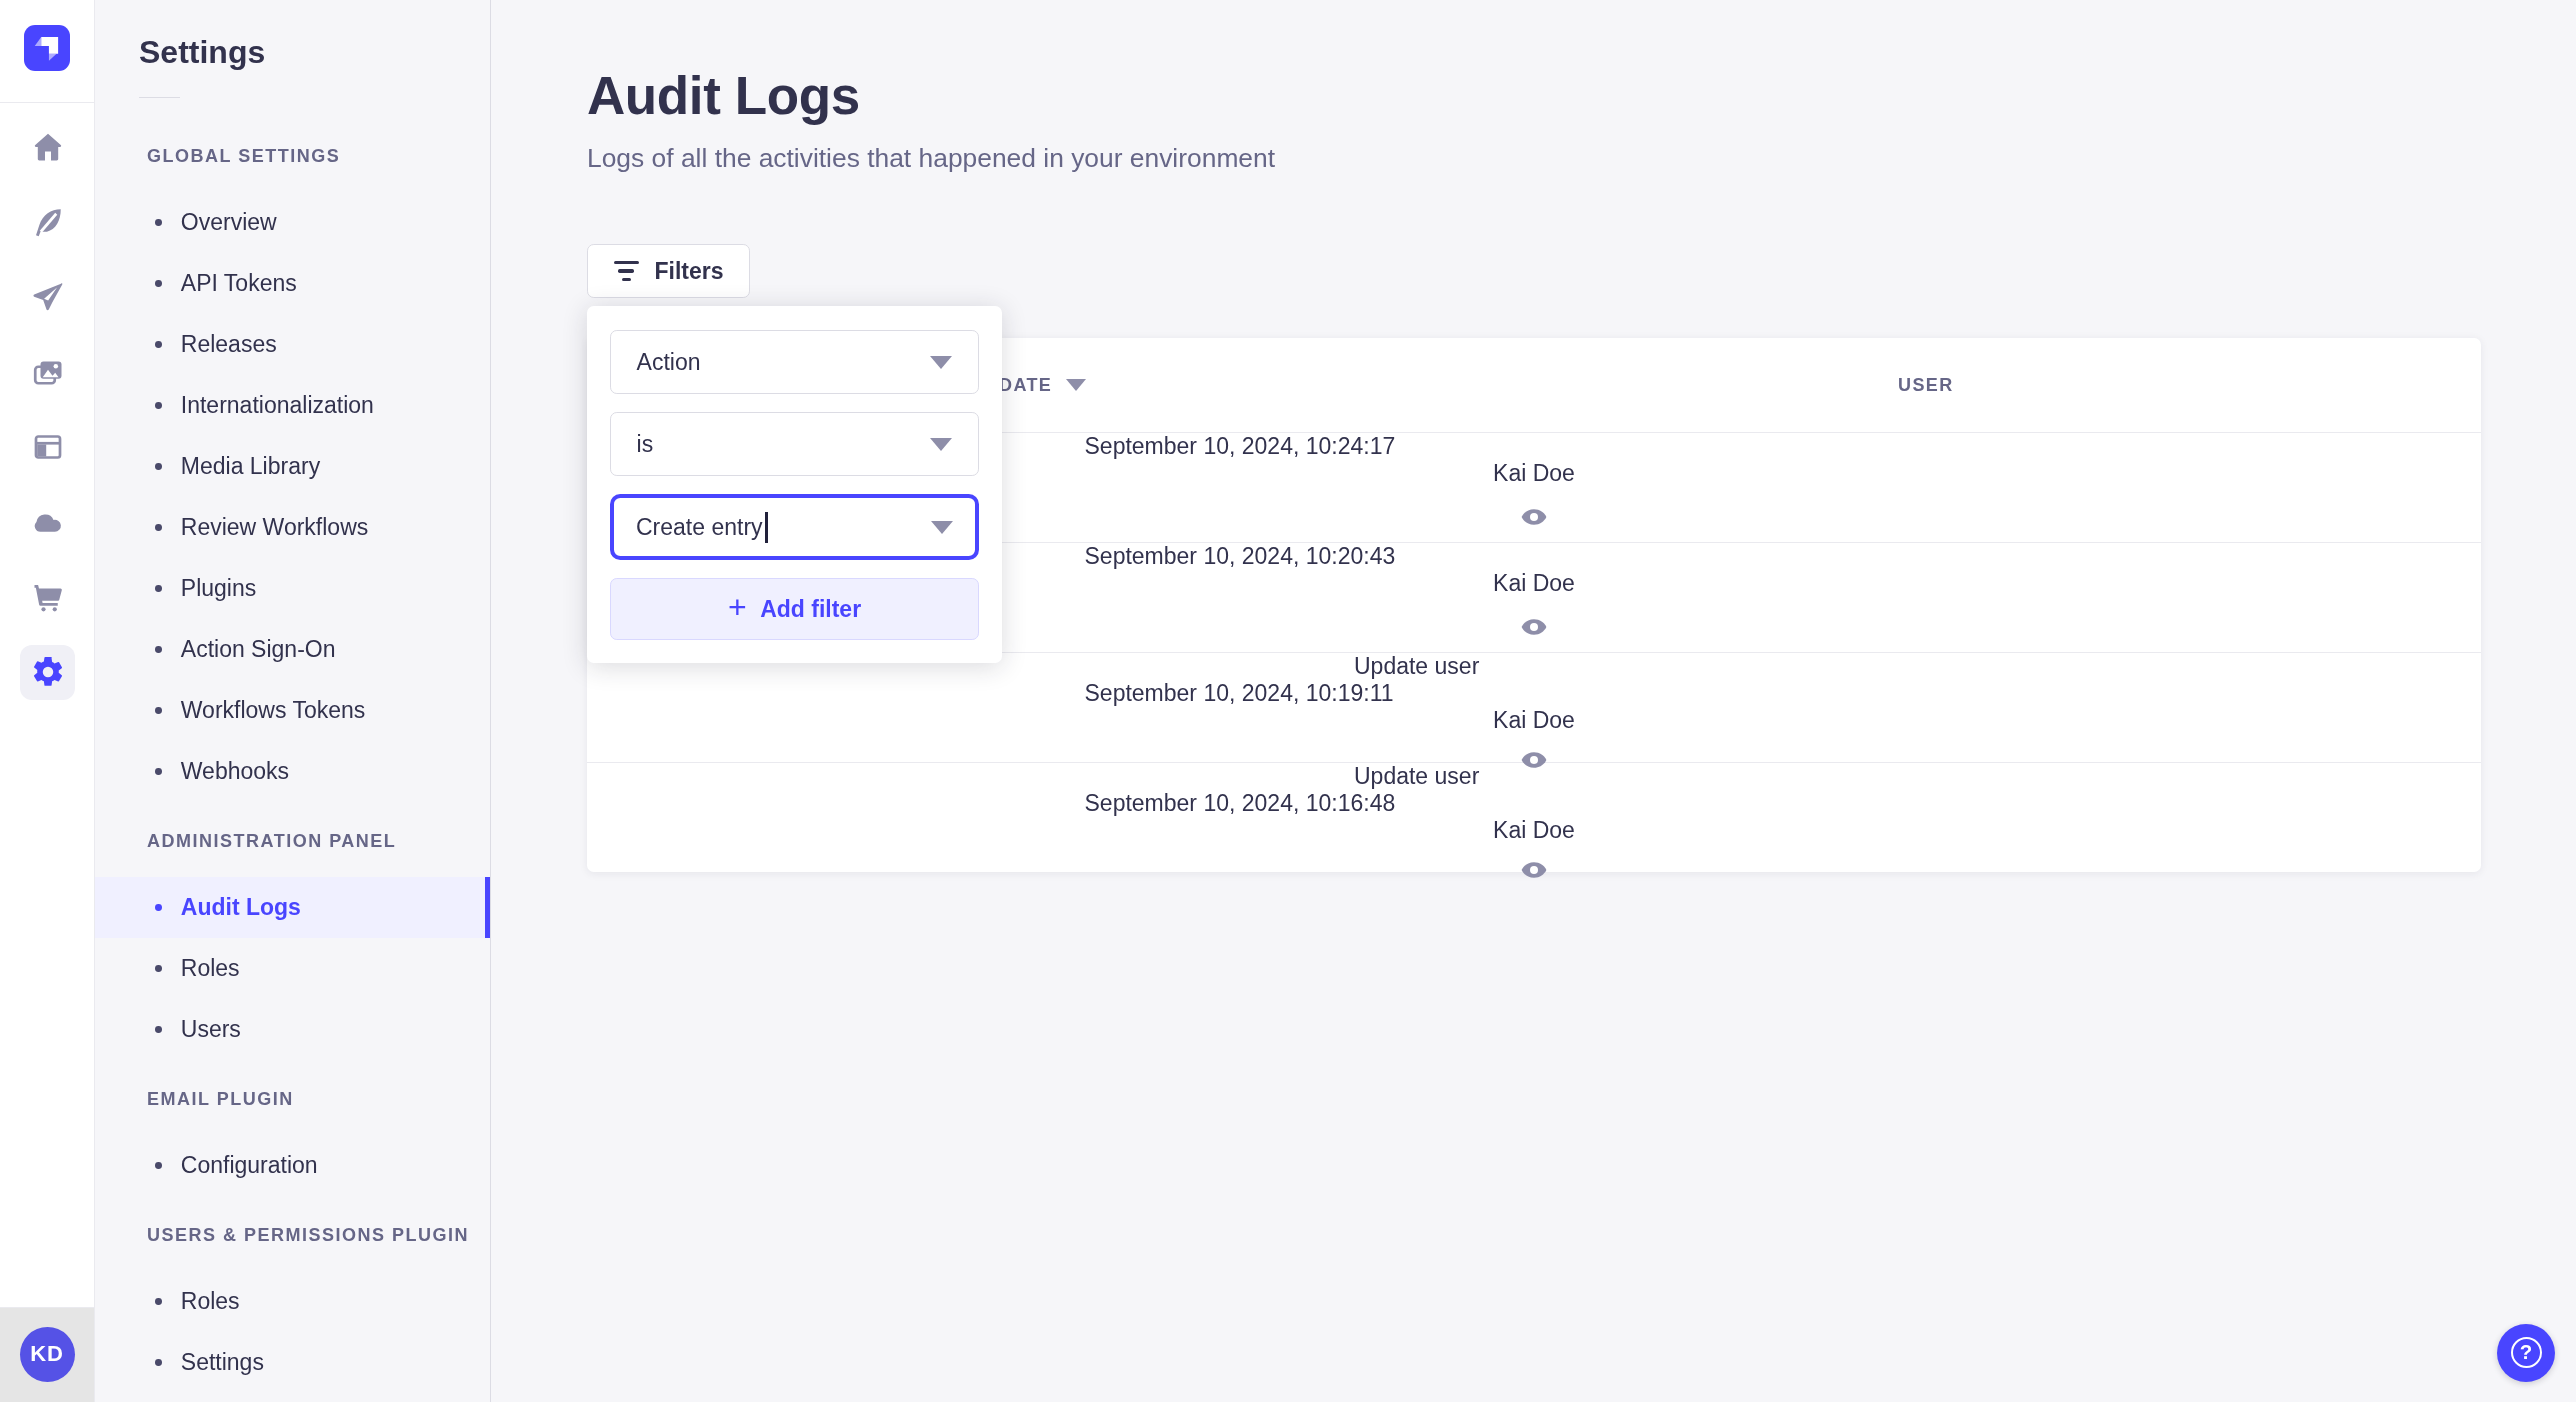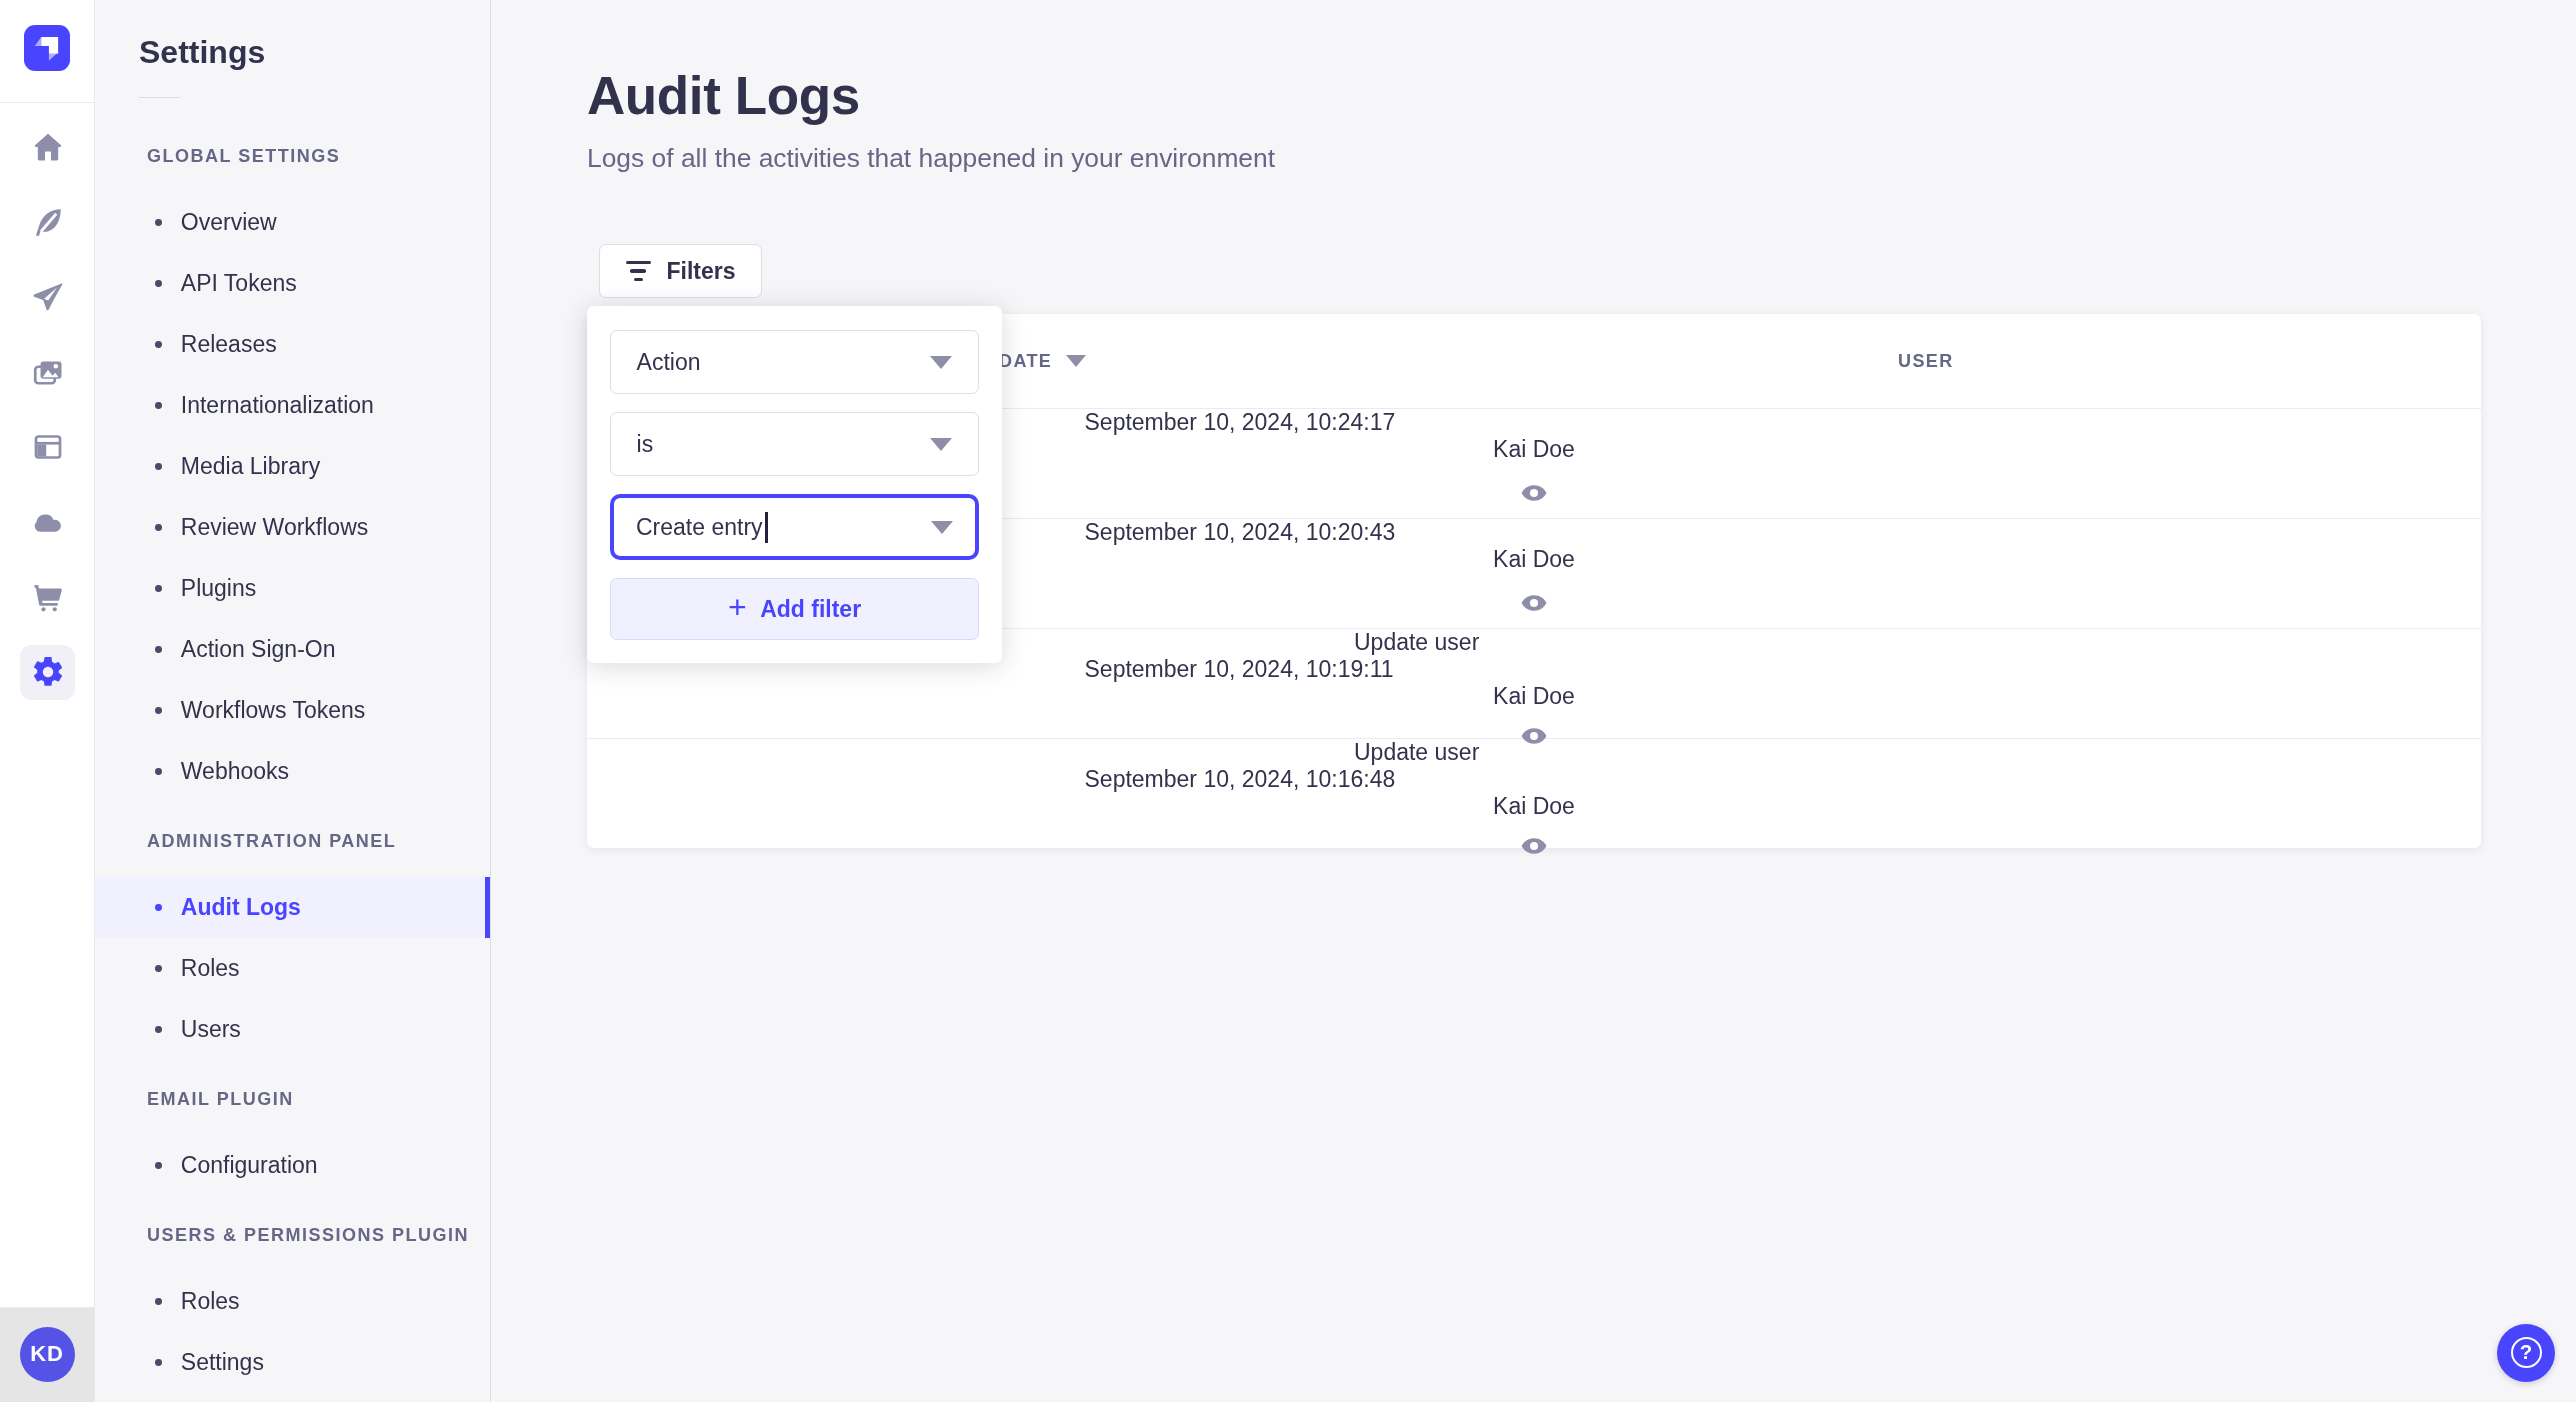--- a/index.html
+++ b/index.html
@@ -28,27 +28,27 @@
   .sb-item { height:61px; display:flex; align-items:center; padding-left:60px; font-size:23px; color:#32324D; cursor:pointer; }
   .sb-bullet { width:6.8px; height:6.8px; border-radius:50%; background:#4A4A6A; margin-right:19px; flex:0 0 auto; }
   .sb-item.active { background:#F0F0FF; border-right:5.1px solid #4945FF; color:#4945FF; font-weight:600; }
   .sb-item.active .sb-bullet { background:#4945FF; }
 
   
   .main { position:absolute; left:492px; top:0; right:0; bottom:0; background:#F6F6F9; }
   .page-title { position:absolute; left:95px; top:65px; font-size:53px; font-weight:700; color:#32324D; letter-spacing:-0.4px; }
   .page-subtitle { position:absolute; left:95px; top:143px; font-size:26.4px; color:#666687; }
 
-  .filters-btn { position:absolute; left:95px; top:244px; height:54px; padding:0 25.6px; display:flex; align-items:center; gap:15.3px; background:#fff; border:0.9px solid #DCDCE4; border-radius:6.8px; font-size:23px; font-weight:600; color:#32324D; cursor:pointer; font-family:inherit;margin-left:12px; }
+  .filters-btn { position:absolute; left:95px; top:244px; height:54px; padding:0 25.6px; display:flex; align-items:center; gap:15.3px; background:#fff; border:0.9px solid #DCDCE4; border-radius:6.8px; font-size:23px; font-weight:600; color:#32324D; cursor:pointer; font-family:inherit; }
   .filter-icon { display:flex; flex-direction:column; align-items:center; gap:5.1px; }
   .filter-icon i { display:block; height:3.4px; border-radius:1.7px; background:#32324D; }
   .filter-icon i:nth-child(1){ width:25.6px; } .filter-icon i:nth-child(2){ width:16px; } .filter-icon i:nth-child(3){ width:8.5px; }
 
   
-  .card { position:absolute; left:95px; top:314px; width:1894px; height:534px; background:#fff; border-radius:6.8px; box-shadow:0 1.7px 8.5px rgba(33,33,52,0.07); }
+  .card { position:absolute; left:95px; top:338px; width:1894px; height:534px; background:#fff; border-radius:6.8px; box-shadow:0 1.7px 8.5px rgba(33,33,52,0.07); }
   .trow { display:flex; align-items:center; padding:0 52px; }
   .thead { height:95px; border-bottom:0.9px solid #EAEAEF; }
   .th { font-size:18px; font-weight:700; color:#666687; letter-spacing:1.4px; display:flex; align-items:center; }
   .tbody-row { height:110px; border-bottom:0.9px solid #EAEAEF;flex-direction:column; }
   .tbody-row:last-child { border-bottom:none; height:105px; }
   .col-action { width:360px; flex:0 0 auto; }
   .col-date  { width:899px; flex:0 0 auto; }
   .col-user  { flex:1 1 auto; }
   .col-eye   { width:77px; flex:0 0 auto; display:flex; justify-content:center; }
   .cell { font-size:23px; color:#32324D; }

